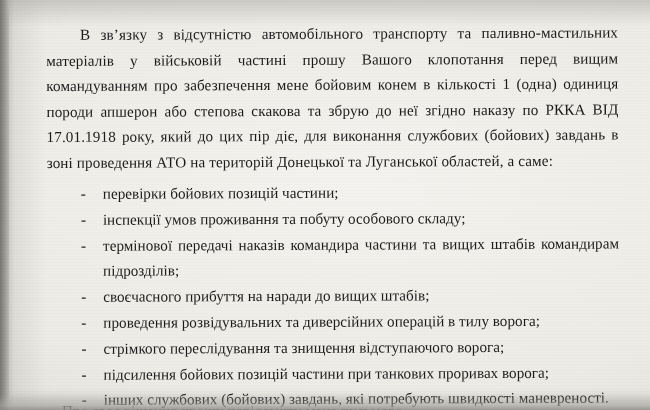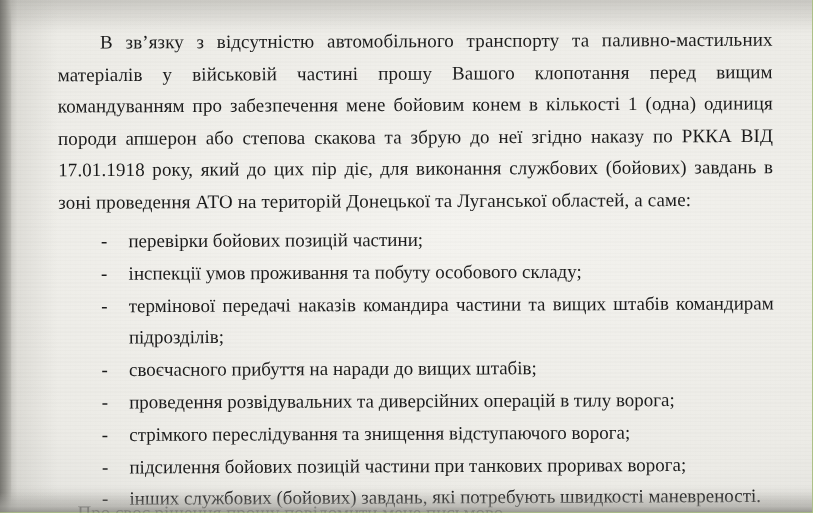--- a/index.html
+++ b/index.html
@@ -5,21 +5,21 @@
   html, body {
     margin: 0;
     padding: 0;
     background: #8f8f8d;
   }
   .page {
     position: relative;
     width: 650px;
     height: 410px;
     overflow: hidden;
-    background: #bef264;
+    background: #86efac;
     font-family: "Liberation Serif", serif;
   }
   
   .sheet {
     position: absolute;
     inset: 0;
     background:
       linear-gradient(90deg, rgba(120,118,112,0.55) 0px, rgba(175,173,166,0.25) 14px, rgba(255,255,255,0) 46px),
       linear-gradient(180deg, rgba(140,138,132,0.35) 0px, rgba(255,255,255,0) 26px),
       linear-gradient(0deg, rgba(130,128,122,0.30) 0px, rgba(255,255,255,0) 22px),

